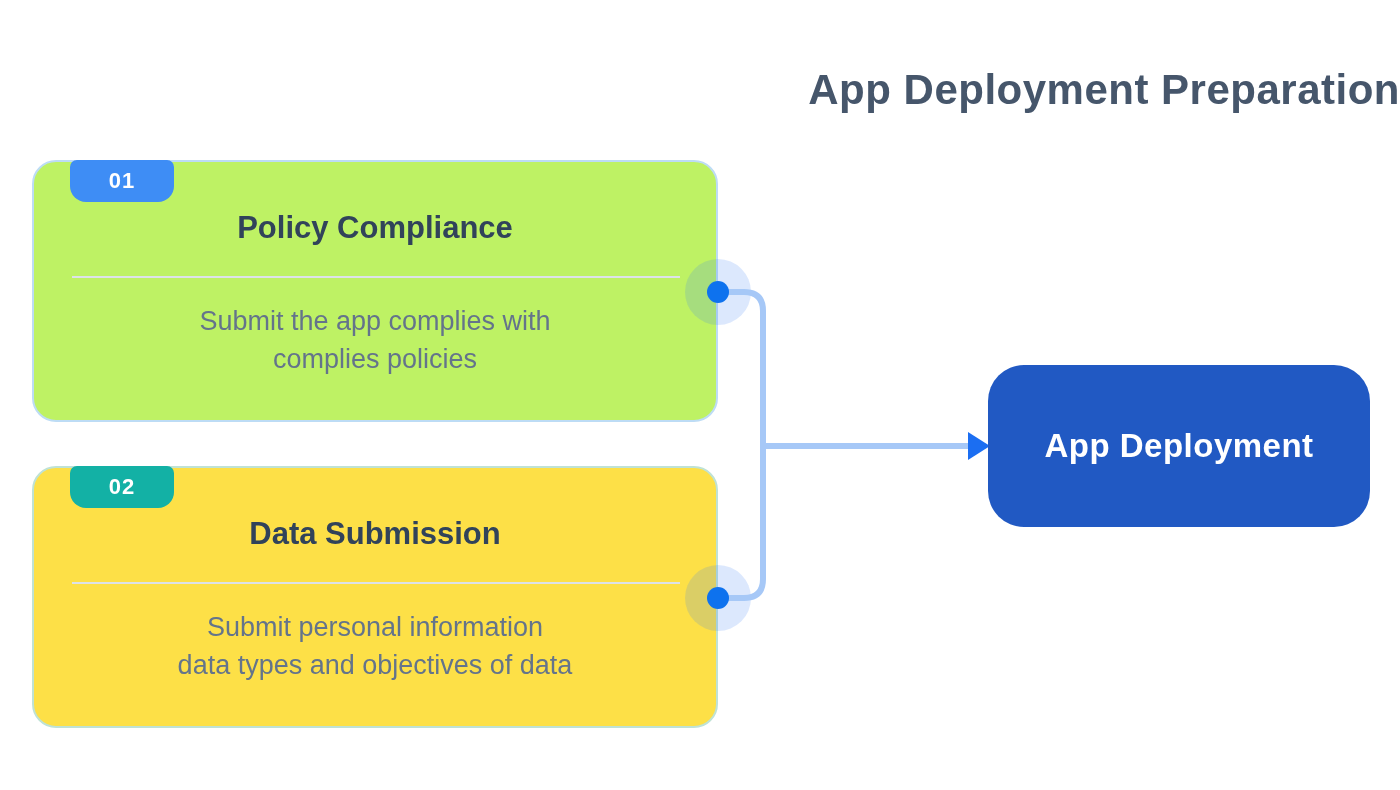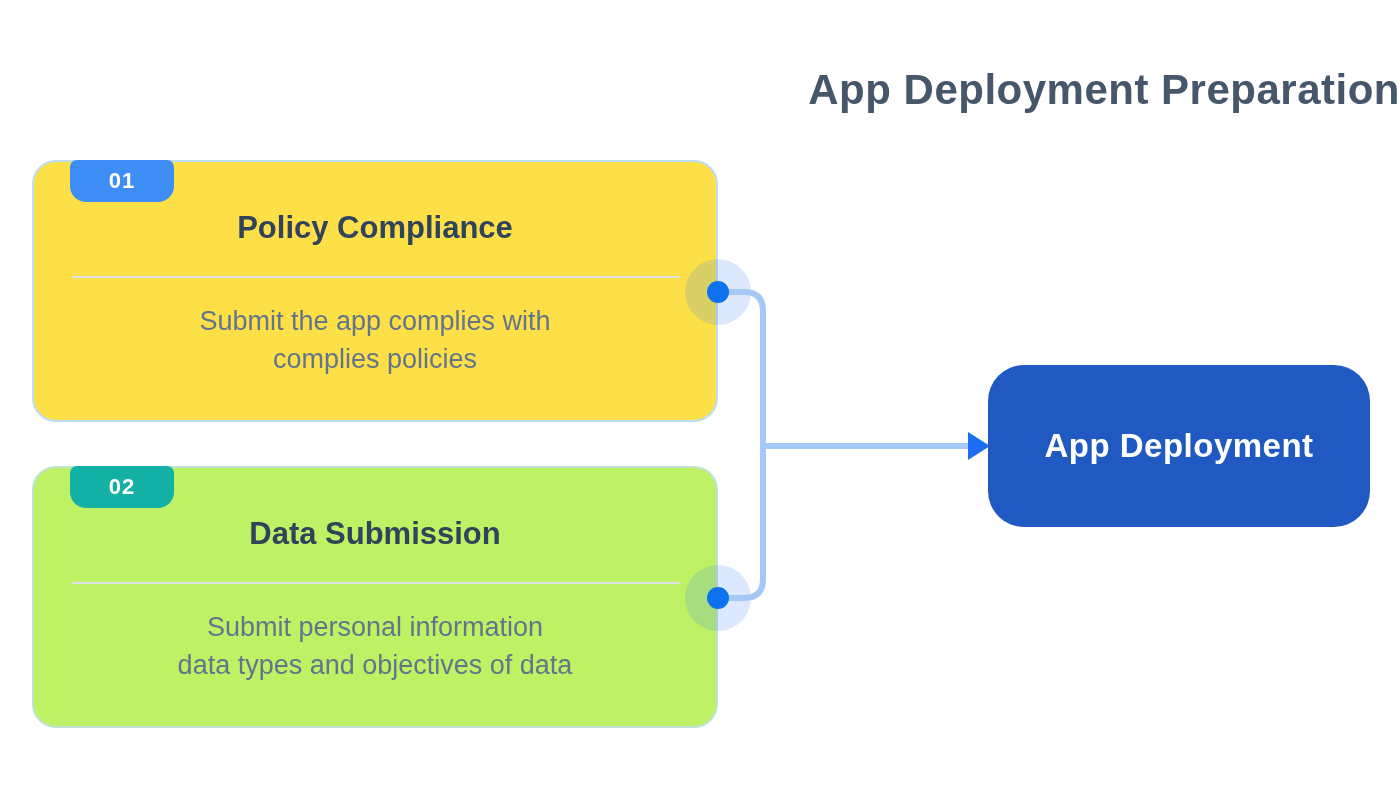--- a/index.html
+++ b/index.html
@@ -109,31 +109,31 @@
     letter-spacing: 0.5px;
   }
 </style>
 </head>
 <body>
 
 <div class="canvas">
 
   <h1 class="page-title" style="color: rgb(70, 86, 107);">App Deployment Preparation</h1>
 
-  <article class="step-card card-1" style="background: #fde047; border-color: rgb(189, 220, 245);">
+  <article class="step-card card-1" style="background: #bef264; border-color: rgb(189, 220, 245);">
     <div class="step-badge" style="background: rgb(62, 141, 245);">01</div>
     <h2 class="step-title">Policy Compliance</h2>
     <div class="step-divider"></div>
     <p class="step-desc">
       <span>Submit the app complies with</span>
       <span>complies policies</span>
     </p>
   </article>
 
-  <article class="step-card card-2" style="background: #bef264; border-color: rgb(191, 226, 213); padding-left: 8px;">
+  <article class="step-card card-2" style="background: #fde047; border-color: rgb(191, 226, 213); padding-left: 8px;">
     <div class="step-badge" style="background: rgb(19, 177, 165);">02</div>
     <h2 class="step-title">Data Submission</h2>
     <div class="step-divider"></div>
     <p class="step-desc">
       <span>Submit personal information</span>
       <span>data types and objectives of data</span>
     </p>
   </article>
 
   <svg class="connector-svg" width="1400" height="790" viewBox="0 0 1400 790">

